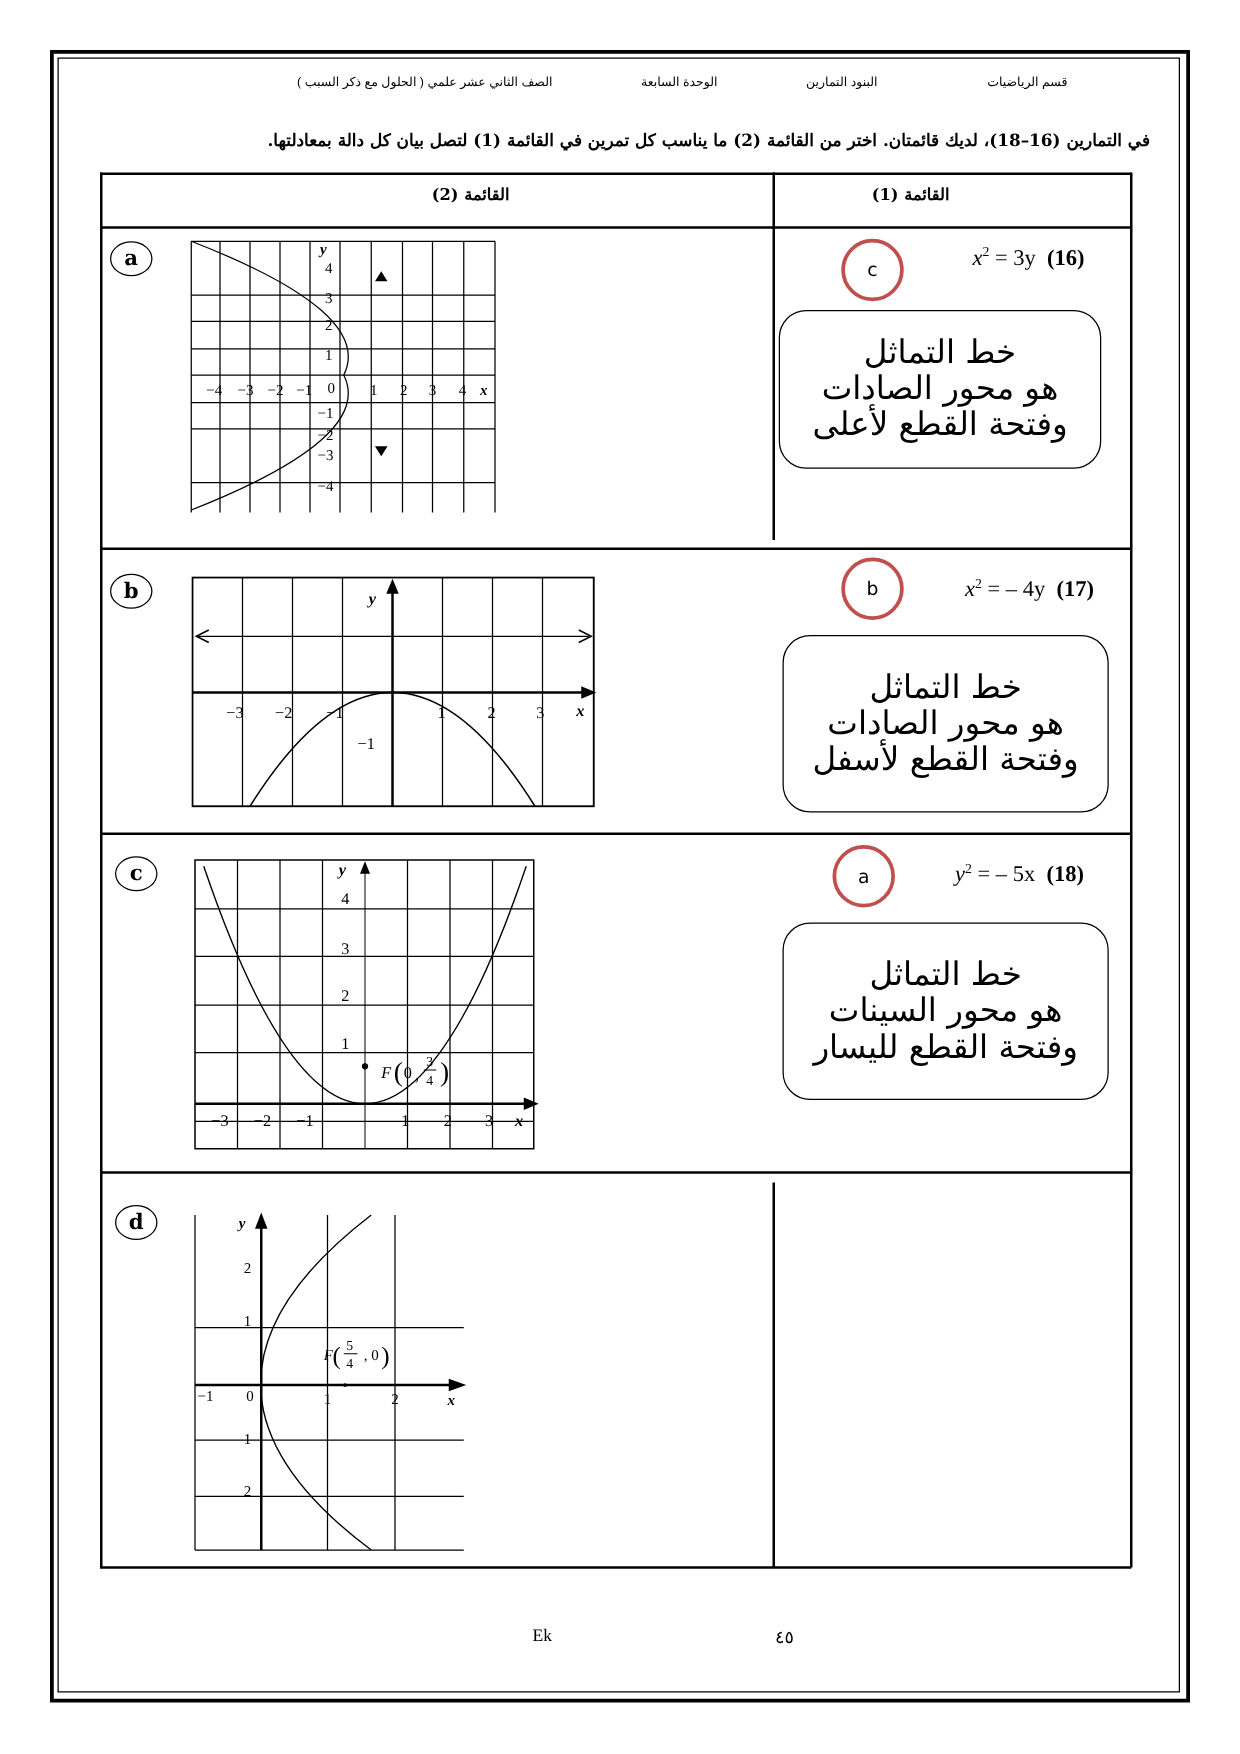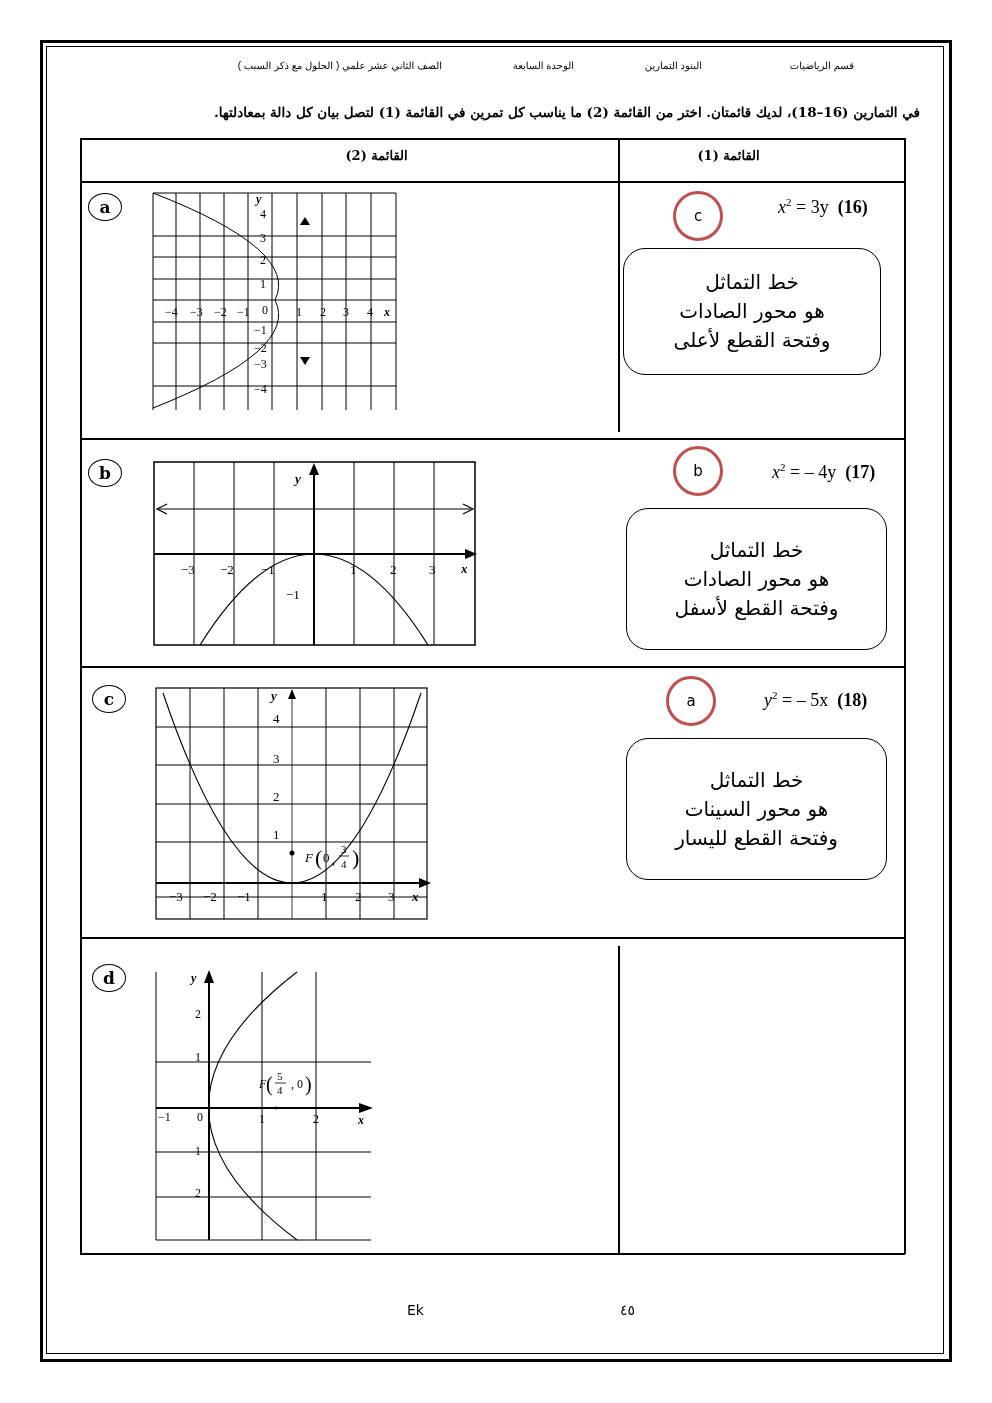--- a/index.html
+++ b/index.html
@@ -8,21 +8,21 @@
   .frame-inner { position:absolute; left:46px; top:46px; width:898px; height:1308px; border:1.5px solid #000; box-sizing:border-box; }
   .hdr { position:absolute; top:60px; font-family:"Liberation Sans", sans-serif; font-size:10px; direction:rtl; white-space:nowrap; }
   .instr { position:absolute; top:104px; right:72px; font-family:"DejaVu Serif", serif; font-weight:bold; font-size:13.5px; direction:rtl; white-space:nowrap;margin-left:24px; }
   .tbl-line { position:absolute; background:#000; }
   .col-head { position:absolute; top:148px; font-family:"DejaVu Serif", serif; font-weight:bold; font-size:13px; direction:rtl; text-align:center; }
   .eq { position:absolute; font-family:"Liberation Serif", serif; font-size:18px; white-space:nowrap; }
   .eq i { font-style:italic; }
   .eq b { font-weight:bold; }
   .eq sup { font-size:11px; }
   .ans-circle { position:absolute; width:50px; height:50px; border:3px solid #c0504d; border-radius:50%; box-sizing:border-box; display:flex; align-items:center; justify-content:center; font-family:"DejaVu Sans", sans-serif; font-size:15px; }
-  .hint-box { position:absolute; border:1.5px solid #000; border-radius:22px; box-sizing:border-box; display:flex; flex-direction:column; align-items:center; justify-content:center; direction:rtl; font-family:"DejaVu Sans", sans-serif; font-size:20px; line-height:29px; }
+  .hint-box { position:absolute; border:1.5px solid #000; border-radius:22px; box-sizing:border-box; display:flex; flex-direction:column; align-items:center; justify-content:center; direction:rtl; font-family:"DejaVu Sans", sans-serif; font-size:26px; line-height:29px; }
   .lbl-circle { position:absolute; width:34px; height:28px; border:1.5px solid #000; border-radius:50%; box-sizing:border-box; display:flex; align-items:center; justify-content:center; font-family:"DejaVu Serif", serif; font-weight:bold; font-size:17px; }
   .graph { position:absolute; }
   .footer-txt { position:absolute; top:1302px; font-size:14px; font-family:"DejaVu Sans", sans-serif; }
 </style>
 </head>
 <body>
 
 <div class="frame-outer"></div>
 <div class="frame-inner"></div>
 
@@ -253,14 +253,14 @@
     <text x="122" y="114" font-size="11">5</text>
     <line x1="120" y1="117" x2="131" y2="117" stroke="#000" stroke-width="0.8"></line>
     <text x="122" y="128" font-size="11">4</text>
     <text x="136" y="122">,</text>
     <text x="142" y="122">0</text>
     <text x="150" y="125" font-size="20">)</text>
   </g>
   <circle cx="121" cy="142" r="1.5" fill="#000"></circle>
 </svg>
 
-<div class="footer-txt" style="left:407px;">Ek</div>
+<div class="footer-txt" style="left:426px;font-family:Liberation Serif, serif;">Ek</div>
 <div class="footer-txt" style="left:620px;">٤٥</div>
 
 </body></html>

